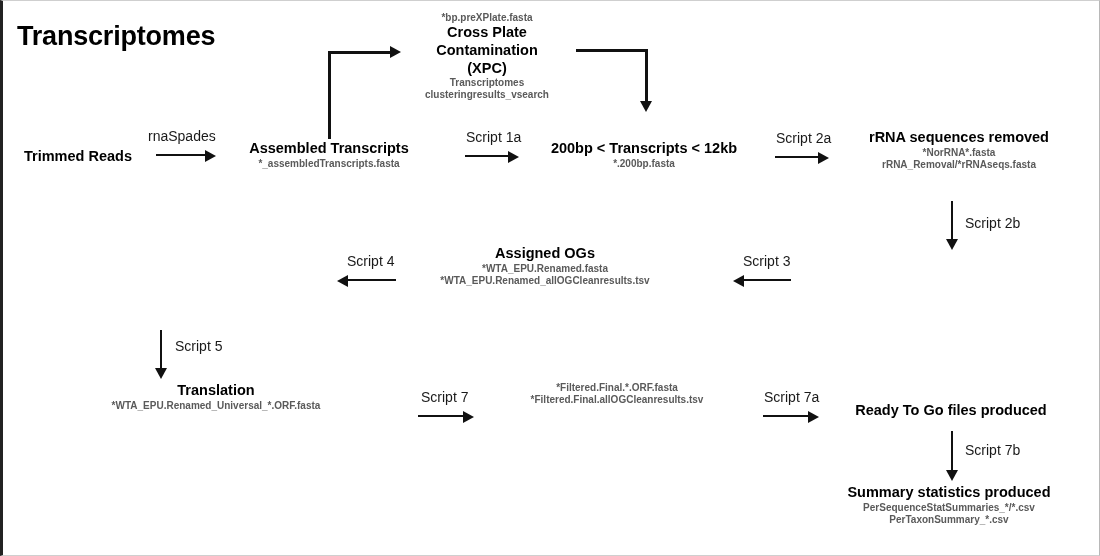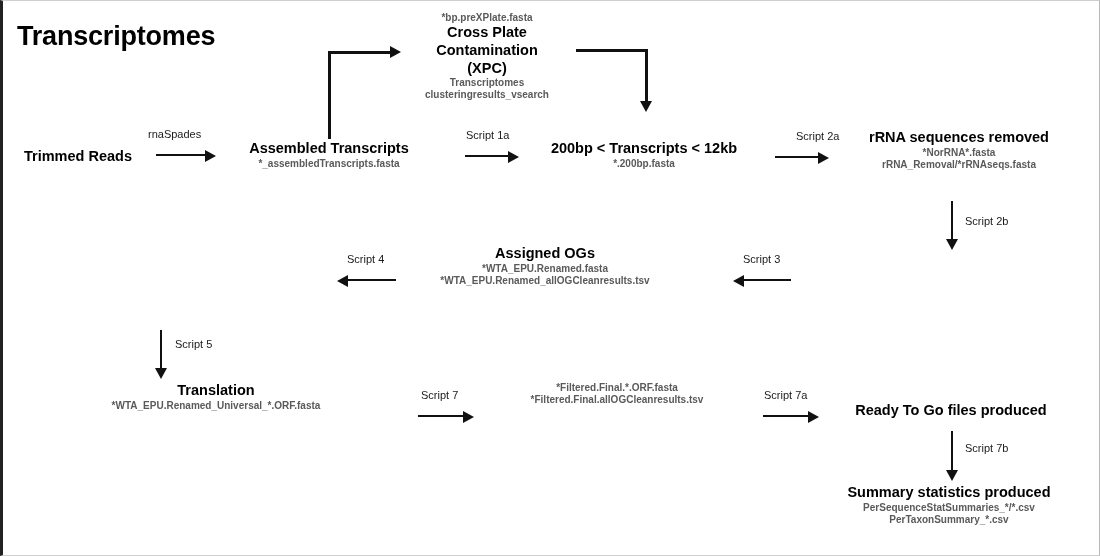--- a/index.html
+++ b/index.html
@@ -44,21 +44,21 @@
   .page-title {
     position: absolute;
     font-weight: bold;
     font-size: 27px;
     color: #000000;
     letter-spacing: -0.2px;
   }
 
   .edge-label {
     position: absolute;
-    font-size: 11px;
+    font-size: 14px;
     color: #1a1a1a;
     white-space: nowrap;
     font-weight: normal;
   }
 
   
   .arrow-h {
     position: absolute;
     height: 2px;
     background: #111111;
@@ -132,21 +132,21 @@
 
   <div class="edge-label" style="left:463px; top:128px;">Script 1a</div>
   <div class="arrow-h" style="left:462px; top:154px; width:46px;"></div>
   <div class="head-right" style="left:505px; top:150px;"></div>
 
   <div class="node" style="left:530px; top:139px; width:222px;">
     <div class="title">200bp &lt; Transcripts &lt; 12kb</div>
     <div class="file">*.200bp.fasta</div>
   </div>
 
-  <div class="edge-label" style="left:773px; top:129px;margin-left:20px;">Script 2a</div>
+  <div class="edge-label" style="left:773px; top:129px;">Script 2a</div>
   <div class="arrow-h" style="left:772px; top:155px; width:46px;"></div>
   <div class="head-right" style="left:815px; top:151px;"></div>
 
   <div class="node" style="left:832px; top:128px; width:248px;">
     <div class="title">rRNA sequences removed</div>
     <div class="file">*NorRNA*.fasta</div>
     <div class="file">rRNA_Removal/*rRNAseqs.fasta</div>
   </div>
 
   <div class="arrow-v" style="left:948px; top:200px; height:42px;"></div>

